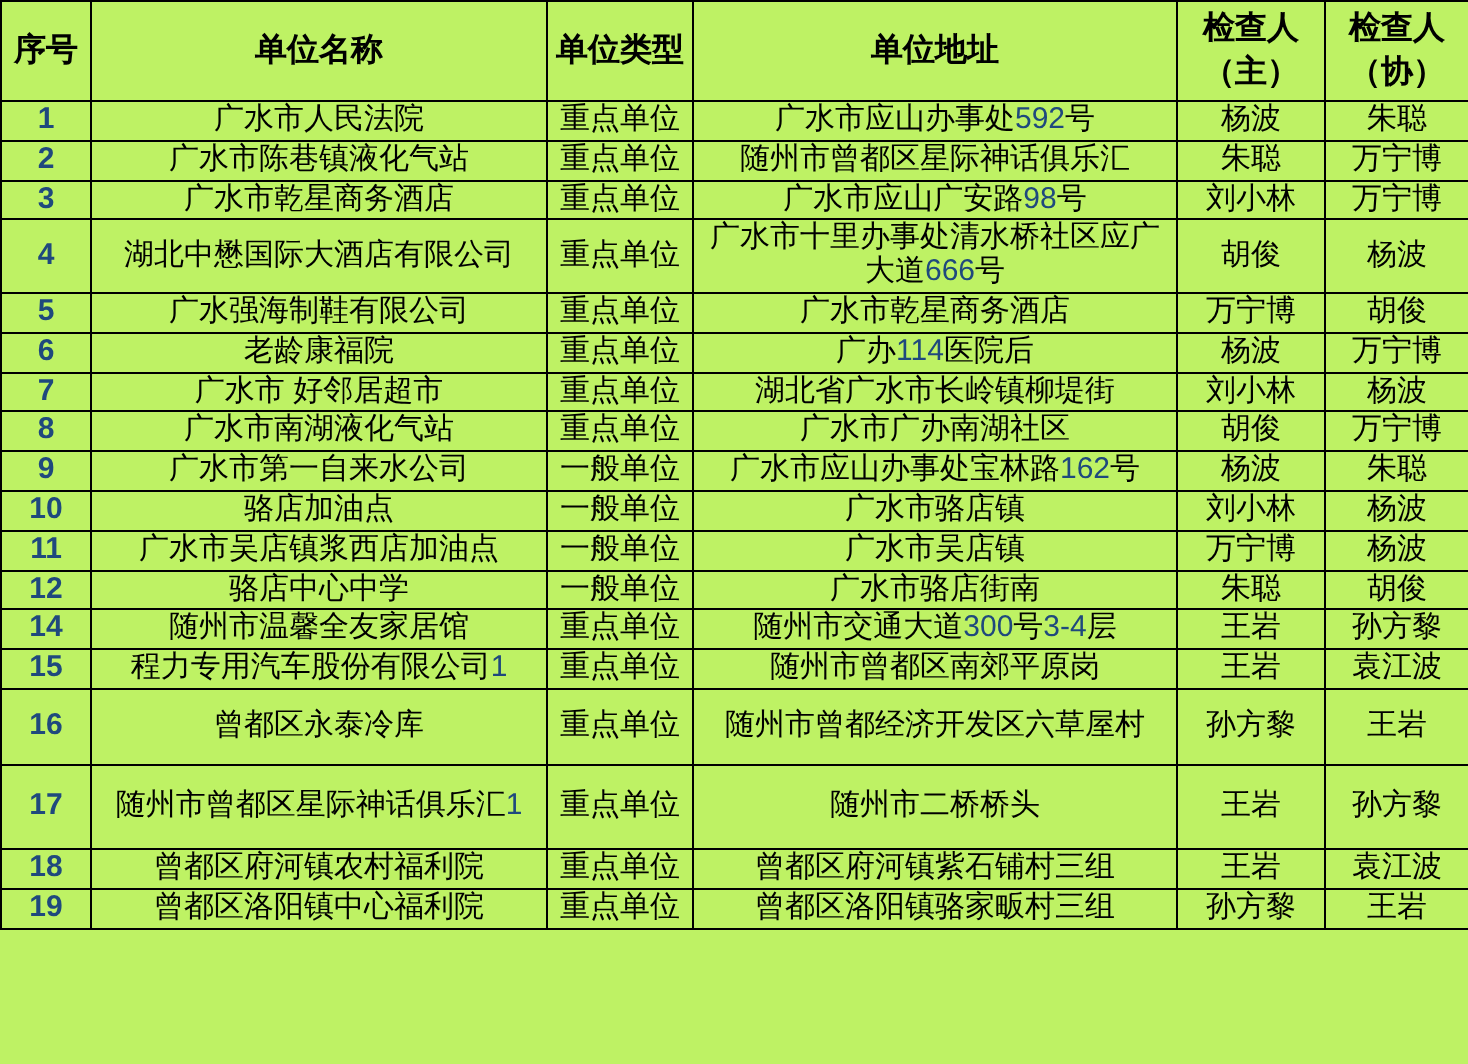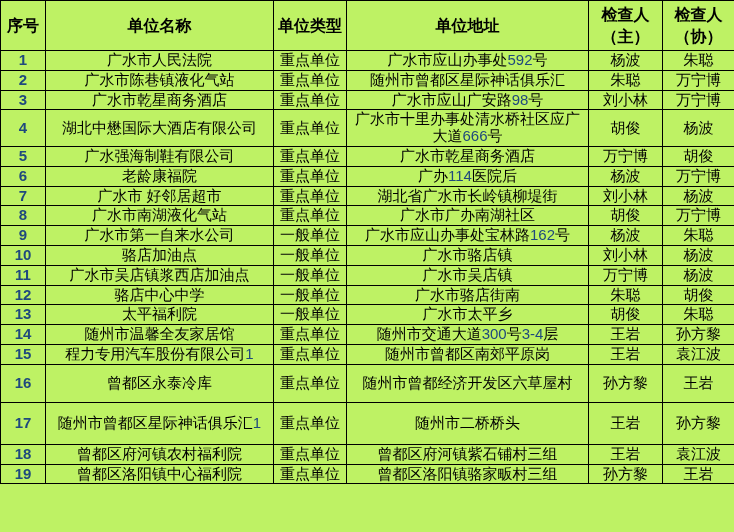--- a/index.html
+++ b/index.html
@@ -166,28 +166,20 @@
         </tr>
         <tr>
           <td class="cell-no"><span class="num">12</span></td>
           <td class="cell-name">骆店中心中学</td>
           <td class="cell-type">一般单位</td>
           <td class="cell-address">广水市骆店街南</td>
           <td class="cell-main">朱聪</td>
           <td class="cell-assist">胡俊</td>
         </tr>
         <tr>
-          <td class="cell-no"><span class="num">13</span></td>
-          <td class="cell-name">太平福利院</td>
-          <td class="cell-type">一般单位</td>
-          <td class="cell-address">广水市太平乡</td>
-          <td class="cell-main">胡俊</td>
-          <td class="cell-assist">朱聪</td>
-        </tr>
-        <tr>
           <td class="cell-no"><span class="num">14</span></td>
           <td class="cell-name">随州市温馨全友家居馆</td>
           <td class="cell-type">重点单位</td>
           <td class="cell-address">随州市交通大道<span class="num">300</span>号<span class="num">3-4</span>层</td>
           <td class="cell-main">王岩</td>
           <td class="cell-assist">孙方黎</td>
         </tr>
         <tr>
           <td class="cell-no"><span class="num">15</span></td>
           <td class="cell-name">程力专用汽车股份有限公司<span class="num">1</span></td>

